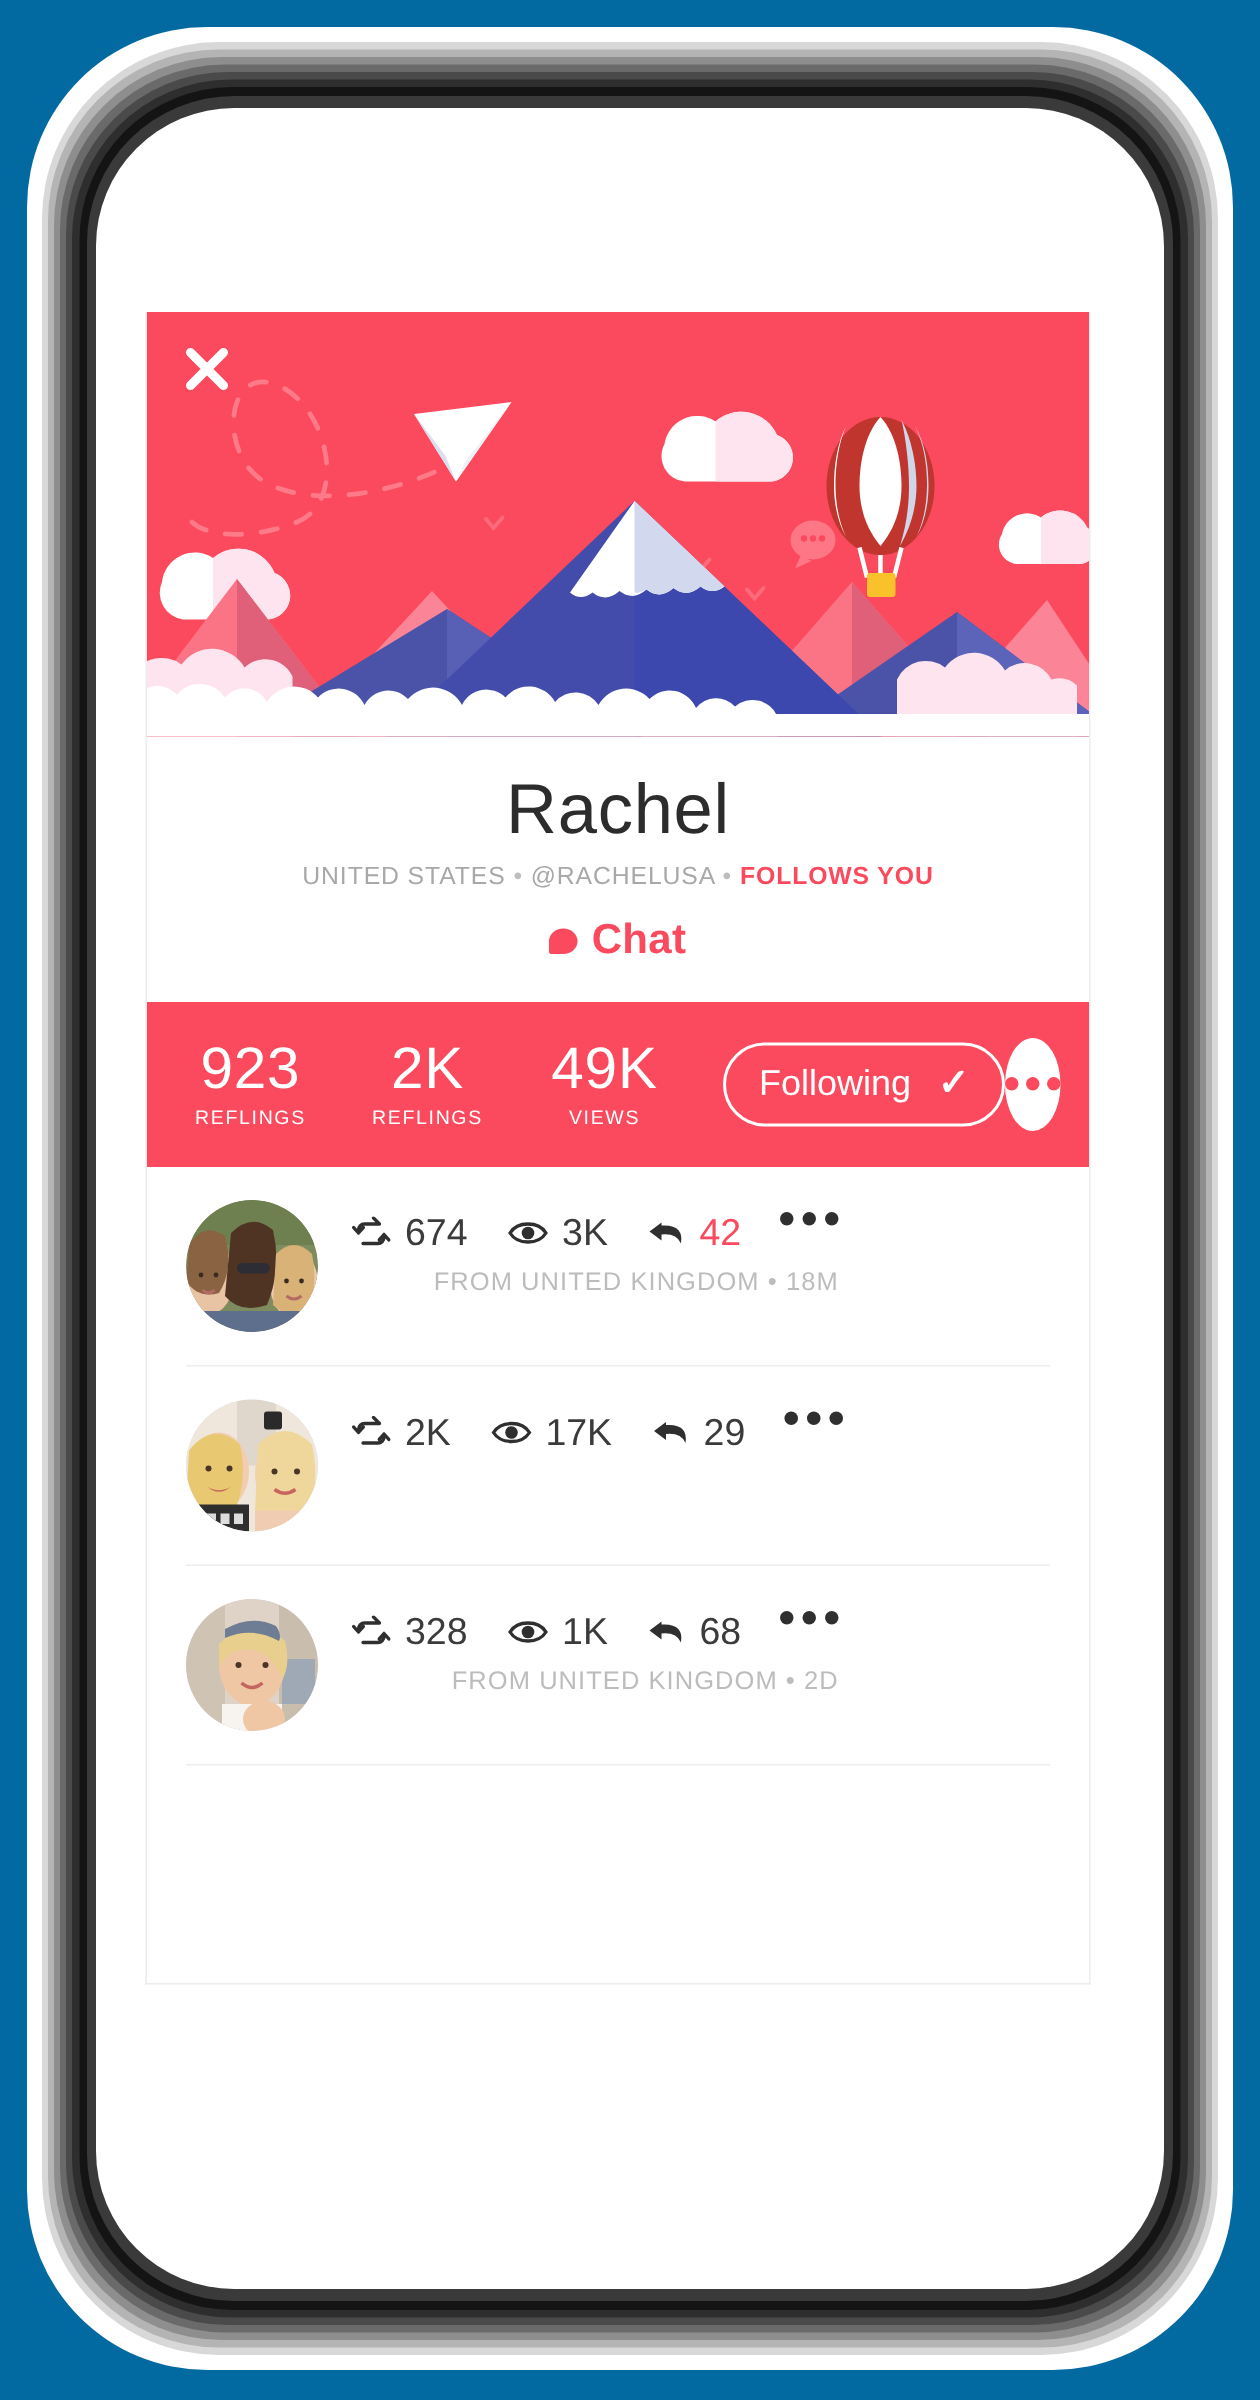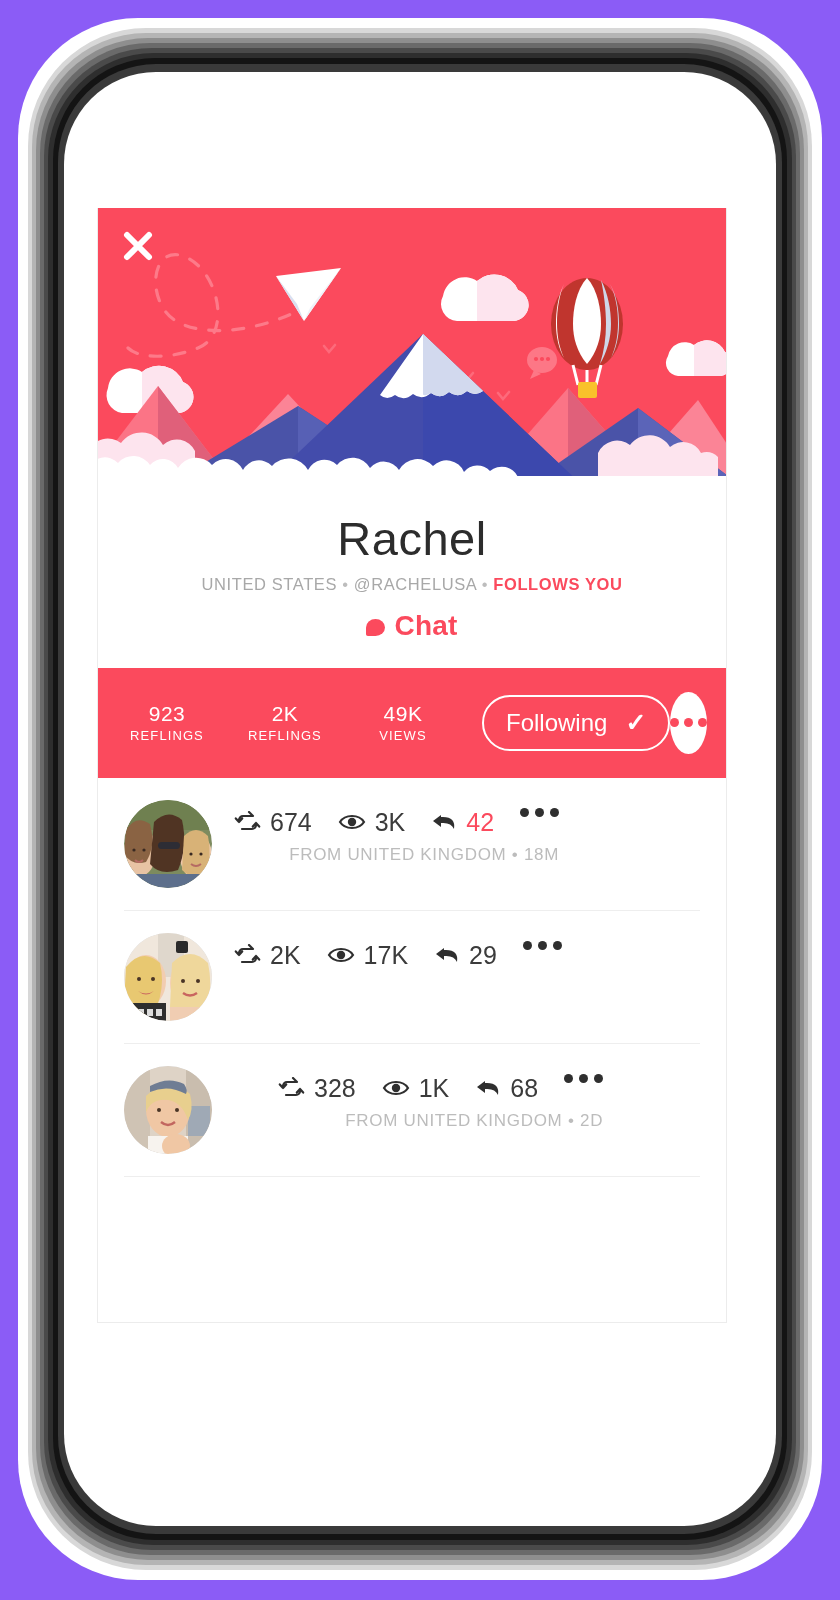--- a/index.html
+++ b/index.html
@@ -4,21 +4,21 @@
 <style>
   * { box-sizing: border-box; margin: 0; padding: 0; }
   html, body {
     width: 840px; height: 1600px;
     background: #ffffff;
     font-family: "Liberation Sans", sans-serif;
     overflow: hidden;
   }
 
   
-  .stage { position: relative; width: 840px; height: 1600px; background: #8b5cf6; }
+  .stage { position: relative; width: 840px; height: 1600px; background: #0369a1; }
 
   .phone-shadow {
     position: absolute;
     left: 18px; top: 18px;
     width: 804px; height: 1562px;
     border-radius: 120px;
     background: #ffffff;
   }
   .phone-ring {
     position: absolute;
@@ -119,21 +119,21 @@
     display: flex;
     align-items: center;
     padding: 0 22px 0 26px;
   }
   .stat {
     text-align: center;
     color: #fff;
     margin-right: 32px;
     min-width: 86px;
   }
-  .stat-value { font-size: 21px; font-weight: 400; line-height: 1.05; letter-spacing: .5px; }
+  .stat-value { font-size: 39px; font-weight: 400; line-height: 1.05; letter-spacing: .5px; }
   .stat-label { font-size: 13px; letter-spacing: 1.1px; margin-top: 3px; font-weight: 400; }
 
   .follow-pill {
     margin-left: 4px;
     border: 2px solid #ffffff;
     border-radius: 30px;
     height: 56px;
     padding: 0 22px;
     display: flex;
     align-items: center;
@@ -164,21 +164,21 @@
 
   
   .posts { background: #fff; padding: 0 26px; }
   .post {
     display: flex;
     align-items: flex-start;
     padding: 22px 0 22px 0;
     border-bottom: 1px solid #eeeeee;
     min-height: 122px;
   }
-  .post:last-child { border-bottom: 1px solid #eeeeee; gap: 44px; }
+  .post:last-child { border-bottom: 1px solid #eeeeee; }
 
   .avatar {
     width: 88px; height: 88px;
     border-radius: 50%;
     flex: 0 0 88px;
     overflow: hidden;
     position: relative;
     background: #ddd;
   }
   .avatar svg { display: block; }

